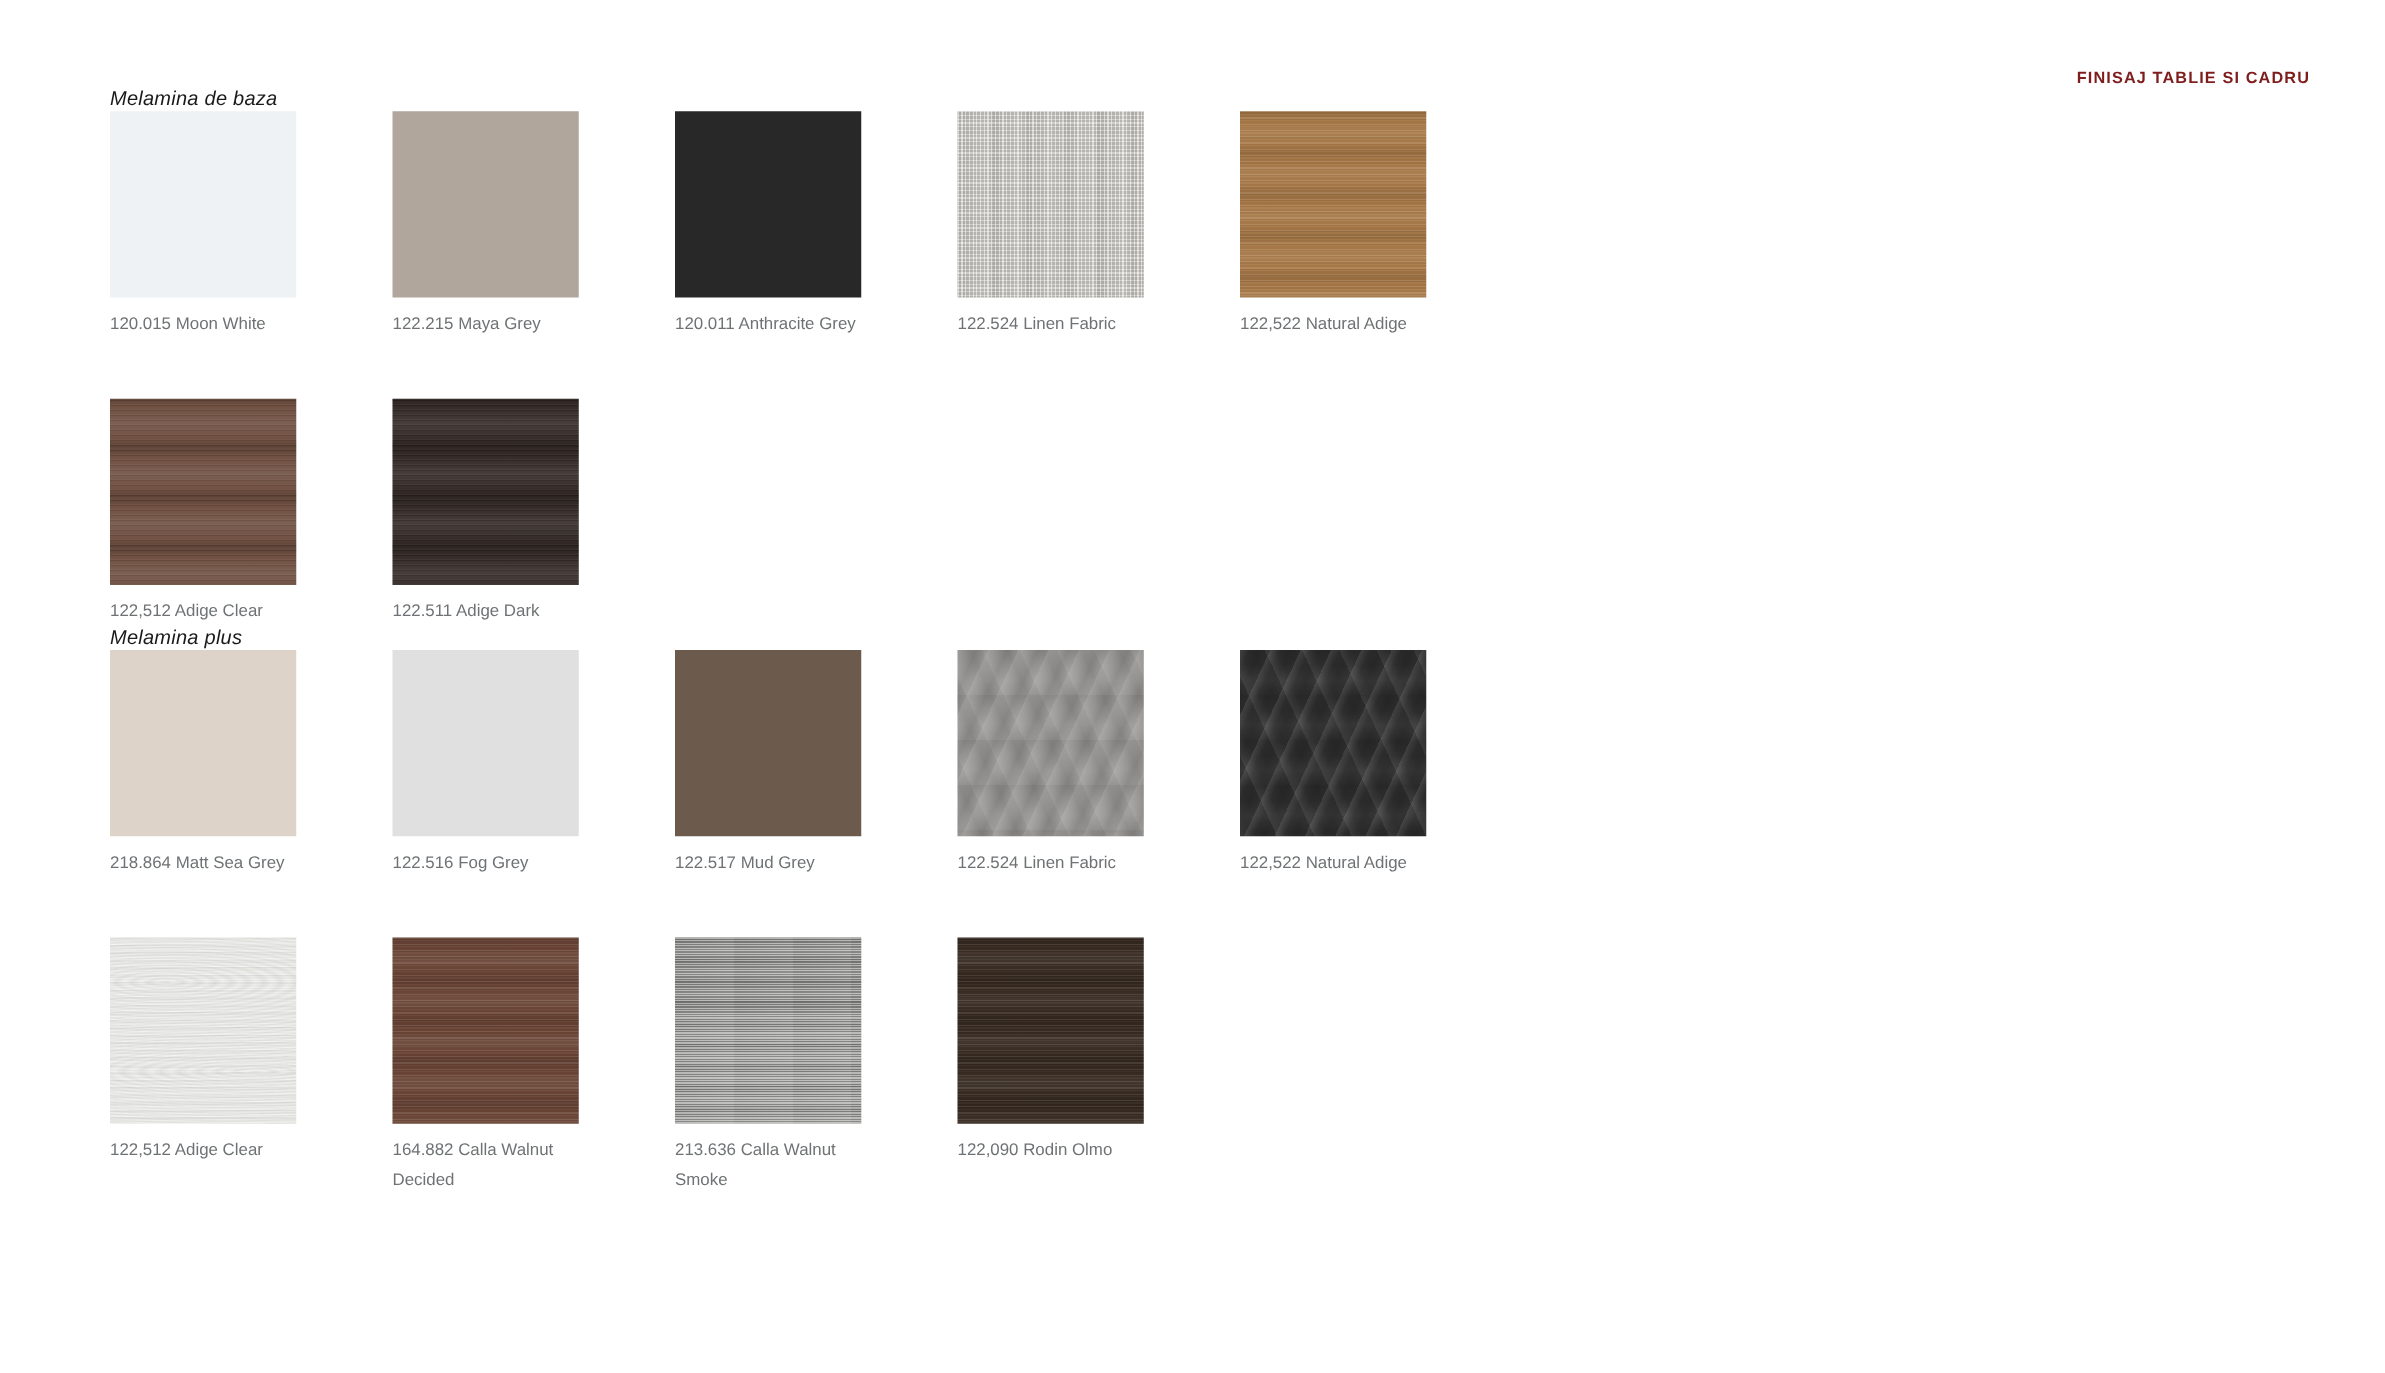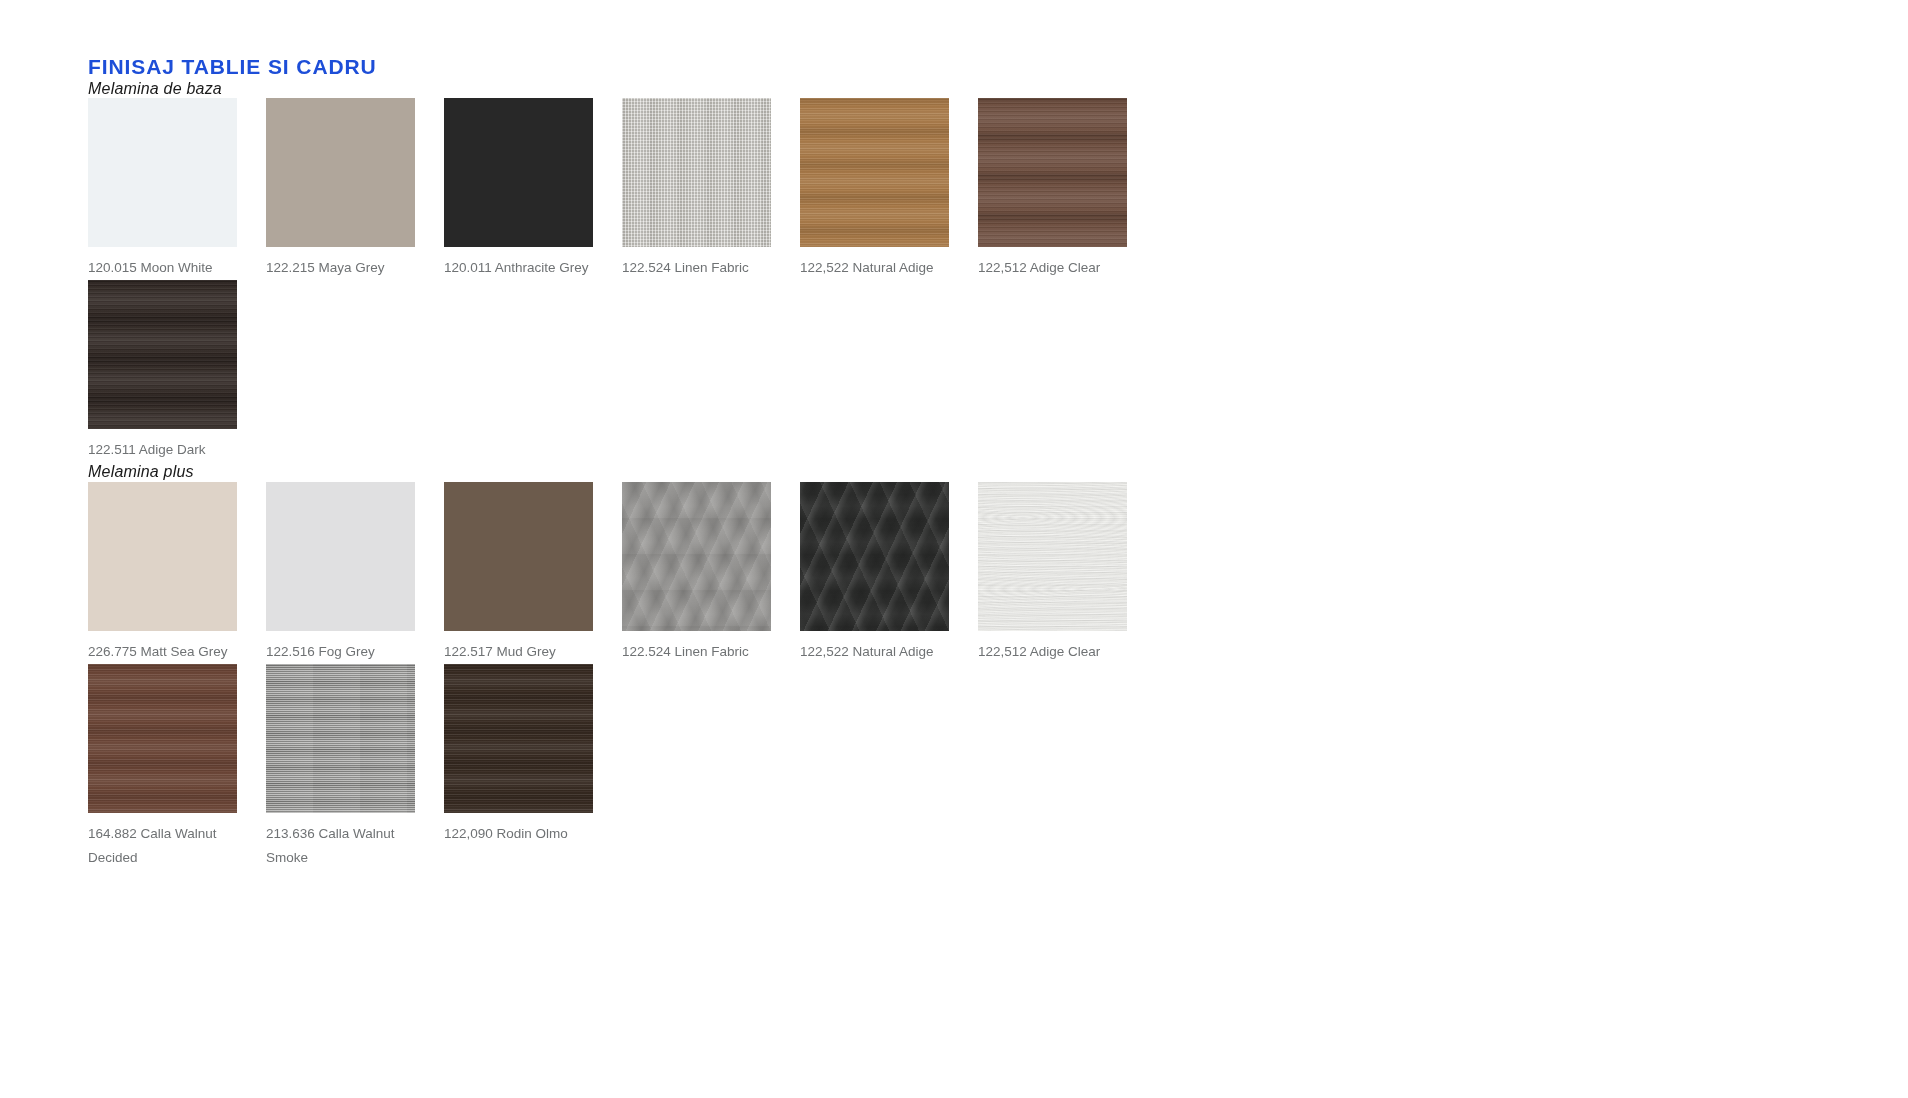--- a/index.html
+++ b/index.html
@@ -27,26 +27,27 @@
   .content {
     position: absolute;
     left: 88px;
     top: 40px;
     width: 1760px;
   }
 
   .page-title {
     font-family: "Liberation Sans", sans-serif;
     font-weight: bold;
-    font-size: 21px;
+    font-size: 13px;
     letter-spacing: 0.9px;
-    color: #1d4ed8;
+    color: #7f1d1d;
     margin: 0 0 0 0;
     padding-top: 14px;
     line-height: 1.2;
+    text-align: right;
   }
 
   .section {
     margin-top: 0;
   }
 
   .section-title {
     font-family: "Liberation Sans", sans-serif;
     font-style: italic;
     font-weight: normal;
@@ -56,20 +57,21 @@
     margin: 0;
     line-height: 1.2;
   }
 
   .swatch-grid {
     display: flex;
     flex-wrap: wrap;
     width: 1100px;
     margin: 0;
     padding: 0;
+    gap: 48px;
   }
 
   .swatch-cell {
     width: 178px;
     margin-right: 0;
     box-sizing: border-box;
   }
 
   .swatch-box {
     width: 149px;
@@ -282,21 +284,21 @@
             <div class="swatch-label">122.511 Adige Dark</div>
           </div>
         </div>
     </div>
 
     <div class="section">
       <h2 class="section-title">Melamina plus</h2>
       <div class="swatch-grid" id="grid-1">
           <div class="swatch-cell">
             <div class="swatch-box tx-solid" style="background-color: rgb(222, 211, 200);"></div>
-            <div class="swatch-label">226.775 Matt Sea Grey</div>
+            <div class="swatch-label">218.864 Matt Sea Grey</div>
           </div>
           <div class="swatch-cell">
             <div class="swatch-box tx-solid" style="background-color: rgb(224, 224, 225);"></div>
             <div class="swatch-label">122.516 Fog Grey</div>
           </div>
           <div class="swatch-cell">
             <div class="swatch-box tx-solid" style="background-color: rgb(108, 91, 76);"></div>
             <div class="swatch-label">122.517 Mud Grey</div>
           </div>
           <div class="swatch-cell">

